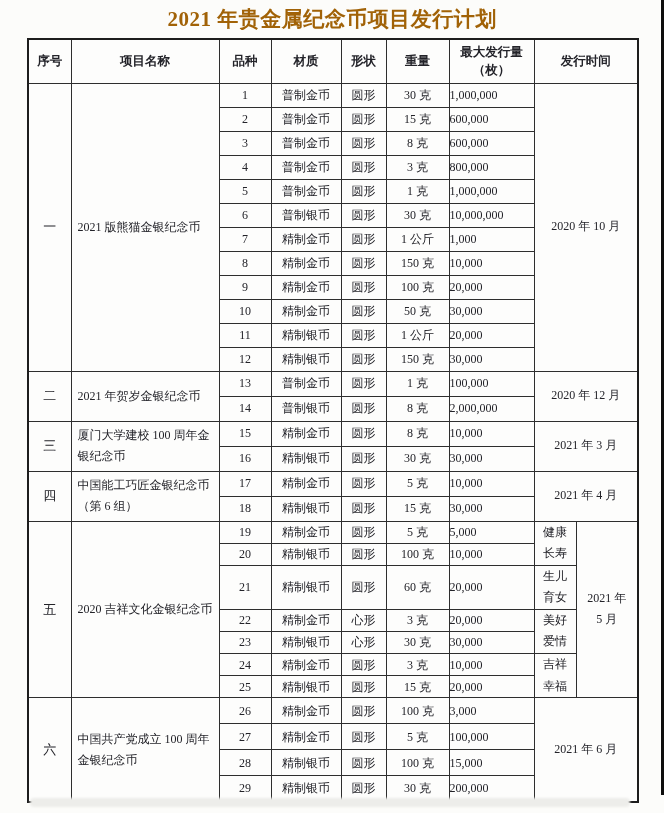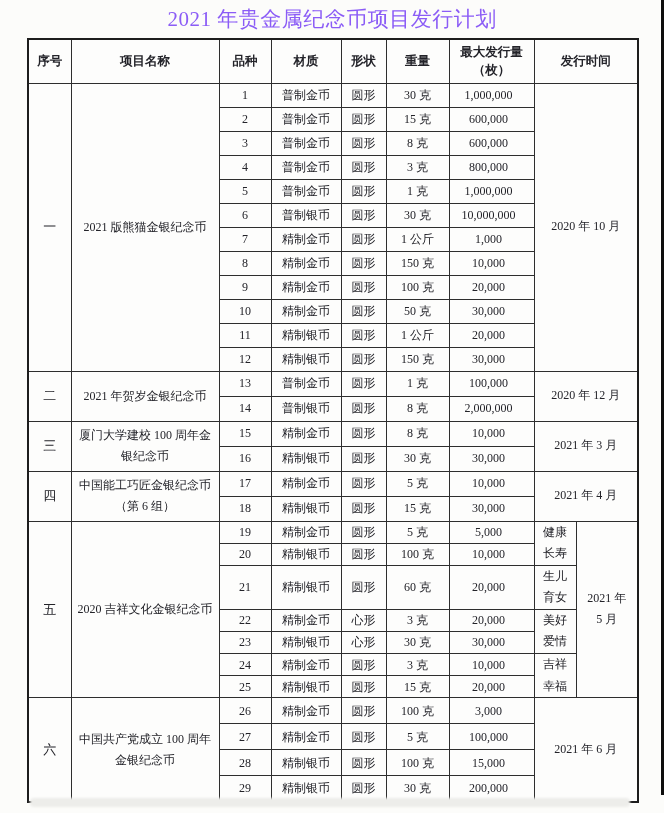--- a/index.html
+++ b/index.html
@@ -12,23 +12,23 @@
     color: #202024;
   }
   .page { position: absolute; inset: 0; }
 
   .title {
     position: absolute;
     top: 5px; left: 0; width: 664px;
     margin: 0;
     text-align: center;
     font-size: 21px;
-    font-weight: normal;
+    font-weight: bold;
     letter-spacing: 0.5px;
-    color: #8b5cf6;
+    color: #a16207;
   }
 
   .table-wrap { position: absolute; top: 38px; left: 27px; }
 
   table {
     border-collapse: collapse;
     table-layout: fixed;
     width: 610px;
     background: #fdfdfc;
     border: 2px solid #1d1d1d;
@@ -41,26 +41,26 @@
     font-size: 12px;
     line-height: 1.35;
     color: #232329;
     overflow: hidden;
   }
   thead tr { height: 44px; }
   th { font-weight: bold; font-size: 12.5px; line-height: 1.45; }
 
   td.seq-cell { font-size: 13px; }
   td.project-name-cell {
-    text-align: center;
+    text-align: left;
     padding: 0 6px;
     line-height: 1.75;
     margin-top: 16px;
   }
-  td.max-issue-cell { text-align: center; padding-right: 6px; }
+  td.max-issue-cell { text-align: left; padding-right: 6px; }
   td.theme-label-cell { line-height: 1.8; padding: 0 7px; }
   td.issue-time-cell { white-space: pre-line; line-height: 1.8; }
 
   
   .scan-bar-right {
     position: absolute;
     top: 0; right: 0;
     width: 3px; height: 795px;
     background: #0d0d0d;
   }

